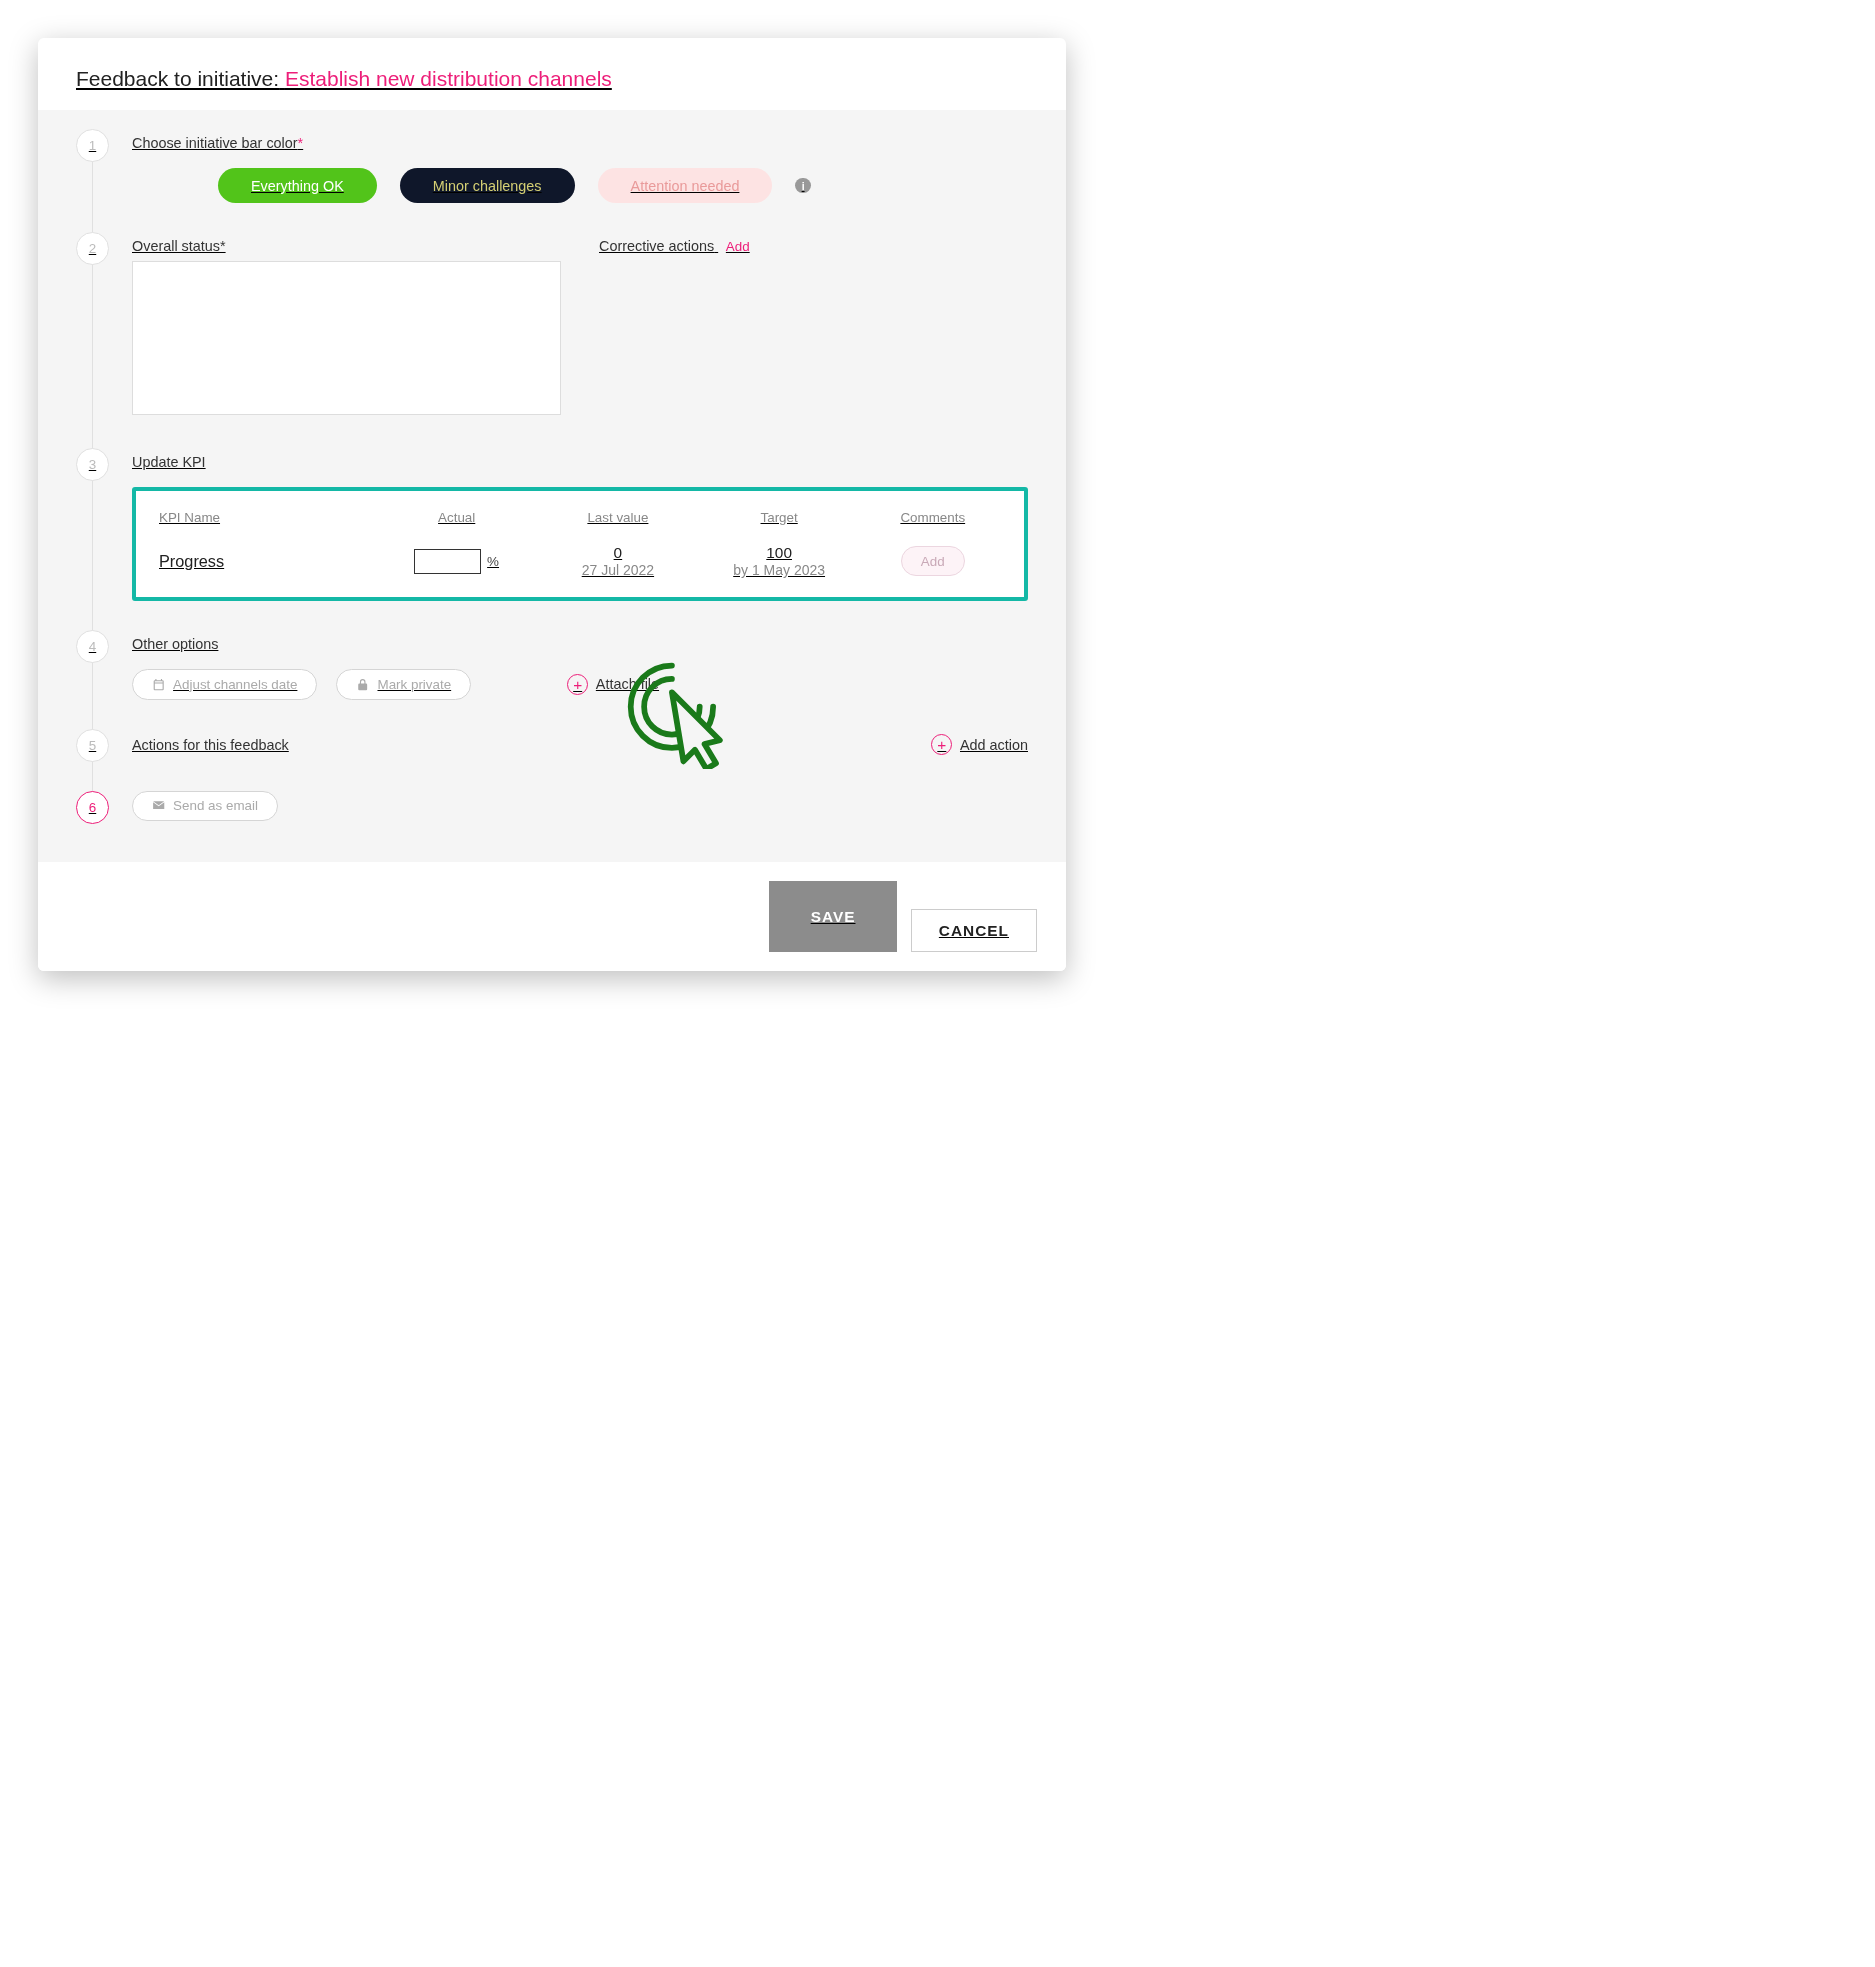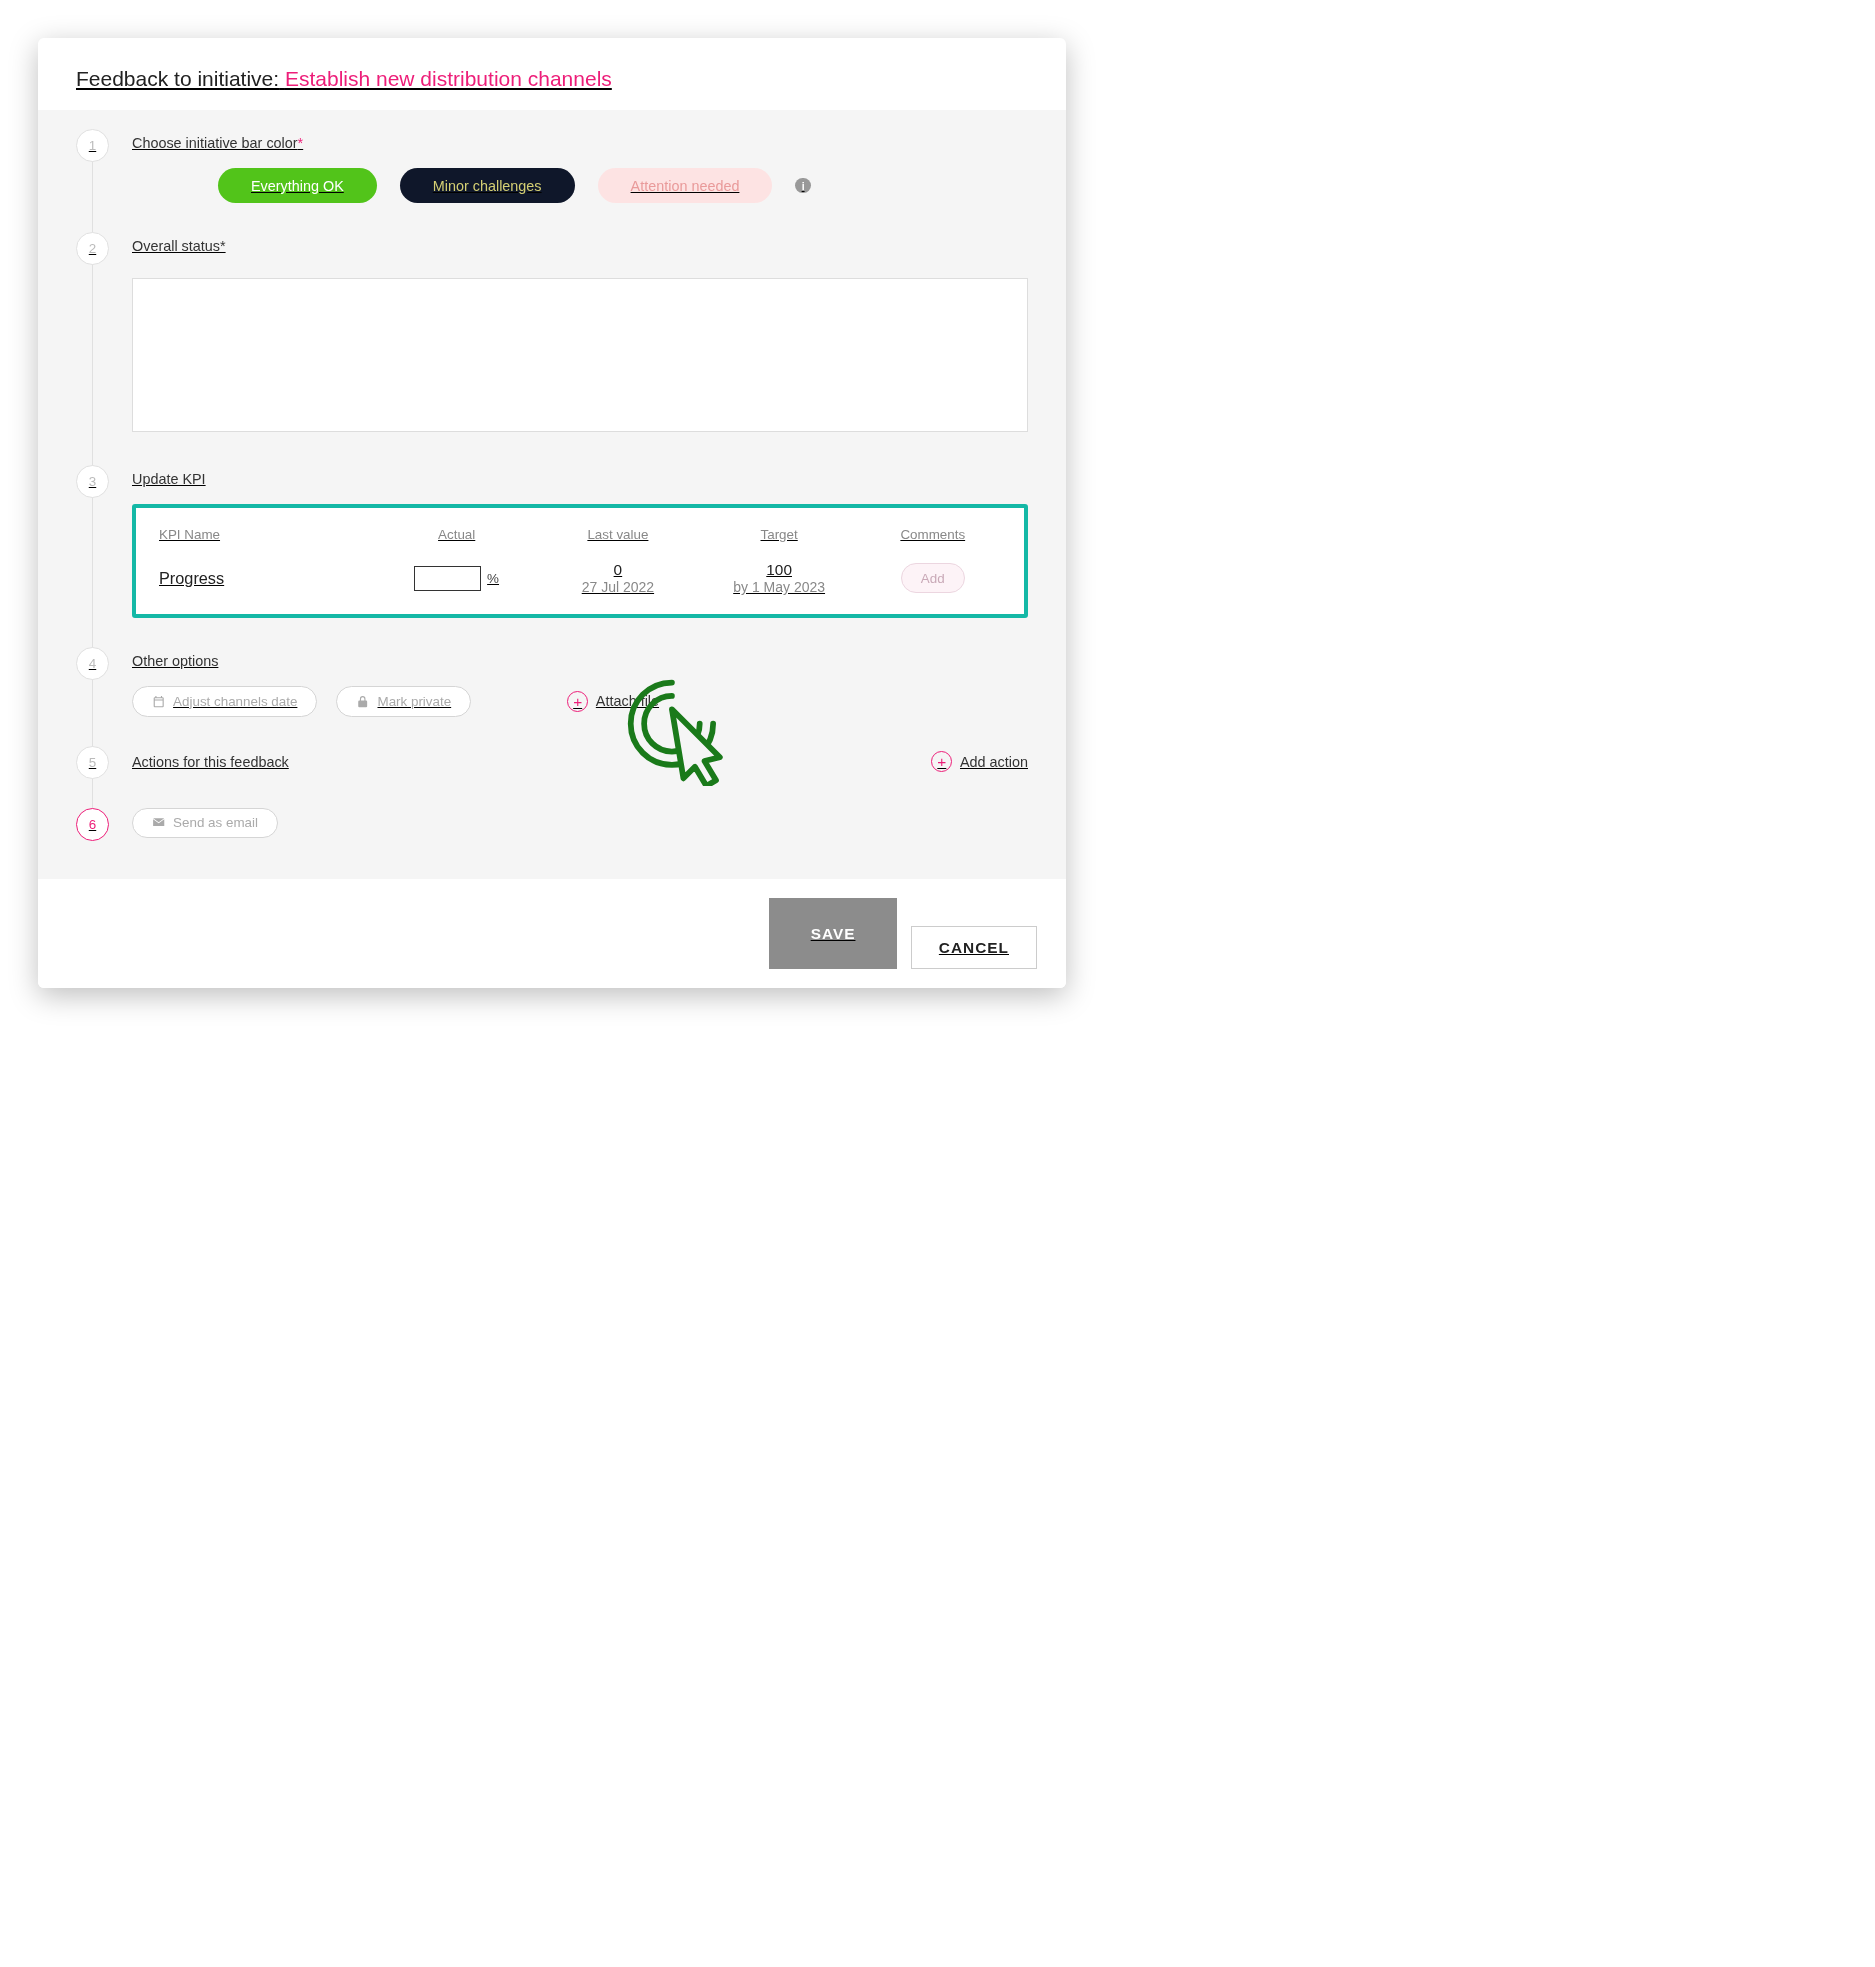--- a/index.html
+++ b/index.html
@@ -102,21 +102,21 @@
       font-weight: bold;
     }
     .two-col {
       display: flex;
       gap: 38px;
     }
     .two-col .col { flex: 1; }
     .col-header {
       font-size: 14.4px;
       color: #333;
-      margin-bottom: 24px;
+      margin-bottom: 7px;
     }
     .add-link { color: #ed1e79; font-size: 13.4px; margin-left: 7.7px; cursor: pointer; }
     .textarea {
       width: 100%;
       height: 154px;
       background: #fff;
       border: 1px solid #ddd;
       resize: none;
       padding: 7.7px;
       font-family: inherit;
@@ -221,20 +221,26 @@
     <div class="step">
       <div class="step-line"></div>
       <div class="step-circle">2</div>
       <div class="step-content">
         <div class="two-col">
           <div class="col">
             <div class="col-header">
               <span>Overall status</span><span class="req">*</span>
             </div>
             <textarea class="textarea" style=""></textarea>
+          </div>
+          <div class="col">
+            <div class="col-header">
+              <span>Corrective actions</span>
+              <span class="add-link">Add</span>
+            </div>
           </div>
         </div>
       </div>
     </div>
 
     <div class="step">
       <div class="step-line"></div>
       <div class="step-circle">3</div>
       <div class="step-content">
         <div class="step-label">Update KPI</div>

